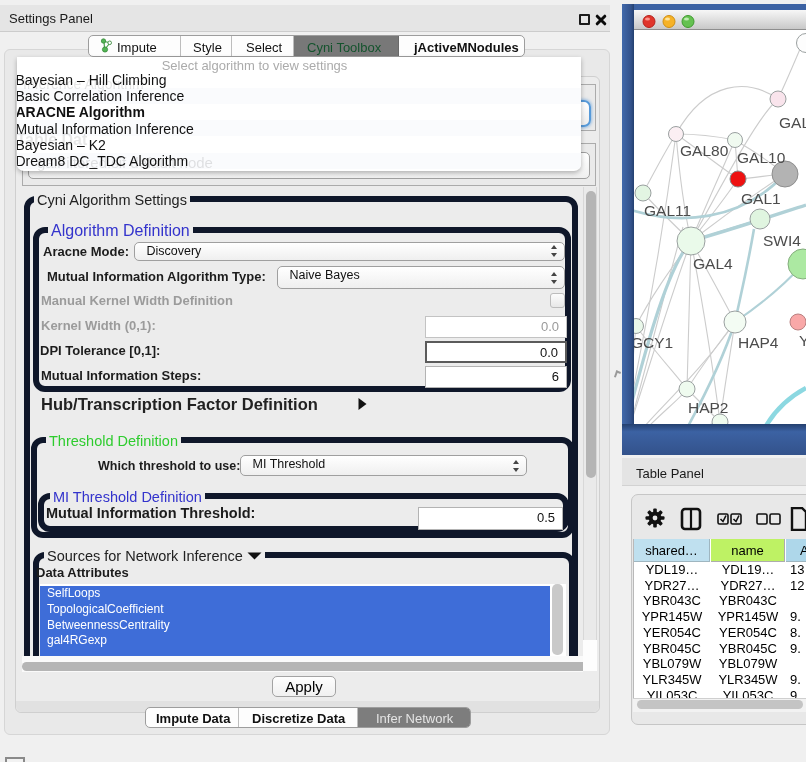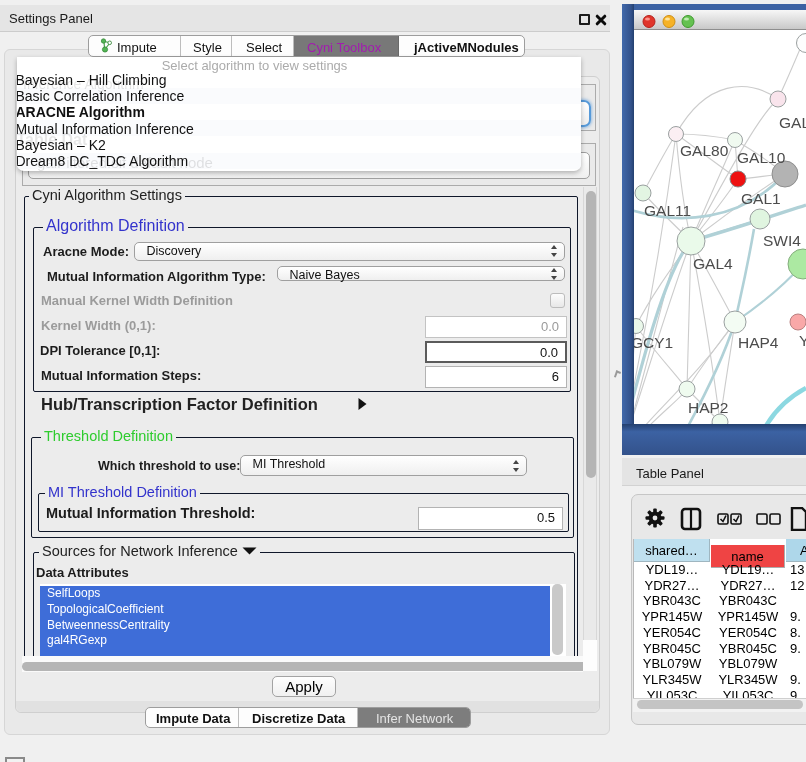--- a/index.html
+++ b/index.html
@@ -1,20 +1,20 @@
 <!DOCTYPE html>
 <html><head><meta charset="utf-8"><style>
 *{box-sizing:border-box;margin:0;padding:0}
 html,body{width:806px;height:762px;overflow:hidden}
 body{position:relative;background:#f0f0f0;font-family:"Liberation Sans",sans-serif}
 .abs{position:absolute}
 .lbl{position:absolute;font-size:13px;font-weight:bold;color:#1c1c1c;white-space:nowrap}
 .glbl{position:absolute;font-size:13px;font-weight:bold;color:#9b9b9b;white-space:nowrap}
 .inp{position:absolute;background:#fff;border:1px solid #b3b3b3;font-size:13px;color:#111;text-align:right;padding:2px 7px 0 0}
-.fs{position:absolute;border:1px solid #0f172a;border-radius:2px}
+.fs{position:absolute;border:6px solid #0f172a;border-radius:12px}
 .fs>span{position:absolute;top:-8px;left:7px;background:#ececec;padding:0 3px;font-size:12.5px;line-height:14px;white-space:nowrap}
 .combo{position:absolute;border:1px solid #9f9f9f;border-radius:5px;background:linear-gradient(#ffffff,#efefef);font-size:12.5px;color:#111;white-space:nowrap}
 .combo b{font-weight:normal;position:absolute;left:11.5px;top:1px}
 .spin{position:absolute;right:6px;top:50%;width:7px;height:12px;margin-top:-6px}
 .spin:before{content:"";position:absolute;top:0;left:0;border-left:3.5px solid transparent;border-right:3.5px solid transparent;border-bottom:4.5px solid #444}
 .spin:after{content:"";position:absolute;bottom:0;left:0;border-left:3.5px solid transparent;border-right:3.5px solid transparent;border-top:4.5px solid #444}
 </style></head>
 <body>
 
 <div class="abs" id="cp-titlebar" style="left:0;top:5px;width:610px;height:27px;background:#e5e5e5;border-bottom:1px solid #cccccc"></div>
@@ -43,38 +43,38 @@
   <div class="abs" style="left:205px;top:0;width:105px;height:22px;background:#787878;border-right:1px solid #6a6a6a"></div>
   <svg class="abs" style="left:11px;top:2px" width="12" height="15" viewBox="0 0 12 15">
       <path d="M4 3.5 L4.5 10 M4.5 3.5 L9 4.5 M5.5 10.5 L9.5 5.5" stroke="#48a04a" stroke-width="1.2" fill="none"></path>
       <circle cx="3.5" cy="3" r="2.2" fill="#52b554" stroke="#3c8c3e" stroke-width="0.8"></circle>
       <circle cx="9.7" cy="4.8" r="1.8" fill="#ffffff" stroke="#3c8c3e" stroke-width="0.9"></circle>
       <circle cx="5" cy="11.5" r="2.6" fill="#52b554" stroke="#3c8c3e" stroke-width="0.8"></circle>
     </svg>
   <div class="abs" style="left:28px;top:3.5px;color:#111">Impute</div>
   <div class="abs" style="left:104px;top:3.5px;color:#111">Style</div>
   <div class="abs" style="left:157px;top:3.5px;color:#111">Select</div>
-  <div class="abs" style="left:218px;top:3.5px;color:#a21caf">Cyni Toolbox</div>
+  <div class="abs" style="left:218px;top:3.5px;color:#14532d">Cyni Toolbox</div>
   <div class="abs" style="left:325px;top:3.5px;color:#111;font-weight:bold">jActiveMNodules</div>
 </div>
 
 <div class="fs" style="left:24px;top:196px;width:554px;height:475px">
     <span style="font-weight:normal;font-size:14.5px;color:#222;left:4px;top:-9px">Cyni Algorithm Settings</span>
   </div>
 
 <div class="fs" style="left:33px;top:227px;width:538px;height:165px">
     <span style="color:#3333cc;left:9px;top:-9px;font-size:16px;font-weight:normal">Algorithm Definition</span>
   </div>
 <div class="lbl" style="left:43px;top:244px">Aracne Mode:</div>
 <div class="combo" style="left:134px;top:241.5px;width:431px;height:19.5px">
     <b>Discovery</b>
     <i class="spin"></i>
   </div>
 <div class="lbl" style="left:47px;top:269px">Mutual Information Algorithm Type:</div>
-<div class="combo" style="left:277px;top:266px;width:288px;height:15px">
+<div class="combo" style="left:277px;top:266px;width:288px;height:23px">
     <b>Naive Bayes</b>
     <i class="spin"></i>
   </div>
 <div class="glbl" style="left:41px;top:292.5px">Manual Kernel Width Definition</div>
 <div class="abs" style="left:550px;top:293px;width:15px;height:15px;background:linear-gradient(#fcfcfc,#e8e8e8);border:1px solid #bcbcbc;border-radius:3px"></div>
 <div class="glbl" style="left:41px;top:317.5px">Kernel Width (0,1):</div>
 <div class="inp" style="left:425px;top:316px;width:142px;height:22px;color:#9a9a9a;border-color:#c3c3c3">0.0</div>
 <div class="lbl" style="left:40px;top:343px">DPI Tolerance [0,1]:</div>
 <div class="inp" style="left:425px;top:341px;width:142px;height:22px;border:2px solid #5b5b5b">0.0</div>
 <div class="lbl" style="left:41px;top:368px">Mutual Information Steps:</div>
@@ -294,21 +294,21 @@
     <path d="M88.5 12 L91 14.5 L94 8.5"></path>
     <rect x="112" y="7" width="10" height="10" rx="1.5"></rect>
     <rect x="125" y="7" width="10" height="10" rx="1.5"></rect>
   </g>
 
   <path d="M147 1 L157 1 L161 5 L161 23 L147 23 Z" fill="none" stroke="#111" stroke-width="2.4"></path>
 </svg>
 
 <div class="abs" style="left:633px;top:539px;width:173px;height:159px;background:#fff;overflow:hidden;font-size:13px;border-left:1px solid #b9b9b9">
   <div class="abs" style="left:0;top:0;width:76px;height:23px;background:#bfe0ef;border-right:1px solid #9fb6c0;border-bottom:1px solid #9fb6c0;text-align:center;padding-top:4px">shared…</div>
-  <div class="abs" style="left:77px;top:6px;width:74px;height:23px;background:#ef4444;border-right:1px solid #adadad;border-bottom:1px solid #adadad;text-align:center;padding-top:4px">name</div>
+  <div class="abs" style="left:77px;top:0;width:74px;height:23px;background:#bef264;border-right:1px solid #adadad;border-bottom:1px solid #adadad;text-align:center;padding-top:4px">name</div>
   <div class="abs" style="left:152px;top:0;width:21px;height:23px;background:#aed7ea;border-bottom:1px solid #9fb6c0;padding-top:4px;padding-left:14px">A</div>
   <div class="abs" id="tbody" style="left:0;top:23px;width:173px;height:136px;line-height:15.7px">
     <div class="abs" style="left:0;top:0;width:76px;text-align:center">YDL19…<br>YDR27…<br>YBR043C<br>YPR145W<br>YER054C<br>YBR045C<br>YBL079W<br>YLR345W<br>YIL053C</div>
     <div class="abs" style="left:77px;top:0;width:74px;text-align:center">YDL19…<br>YDR27…<br>YBR043C<br>YPR145W<br>YER054C<br>YBR045C<br>YBL079W<br>YLR345W<br>YIL053C</div>
     <div class="abs" style="left:156px;top:0;width:20px">13<br>12<br>&nbsp;<br>9.<br>8.<br>9.<br>&nbsp;<br>9.<br>9.</div>
   </div>
 </div>
 
 <div class="abs" style="left:633px;top:698px;width:173px;height:14px;background:#f2f2f2;border-top:1px solid #cfcfcf"></div>
 <div class="abs" style="left:637px;top:700px;width:166px;height:9px;background:#c4c4c4;border-radius:4.5px"></div>

